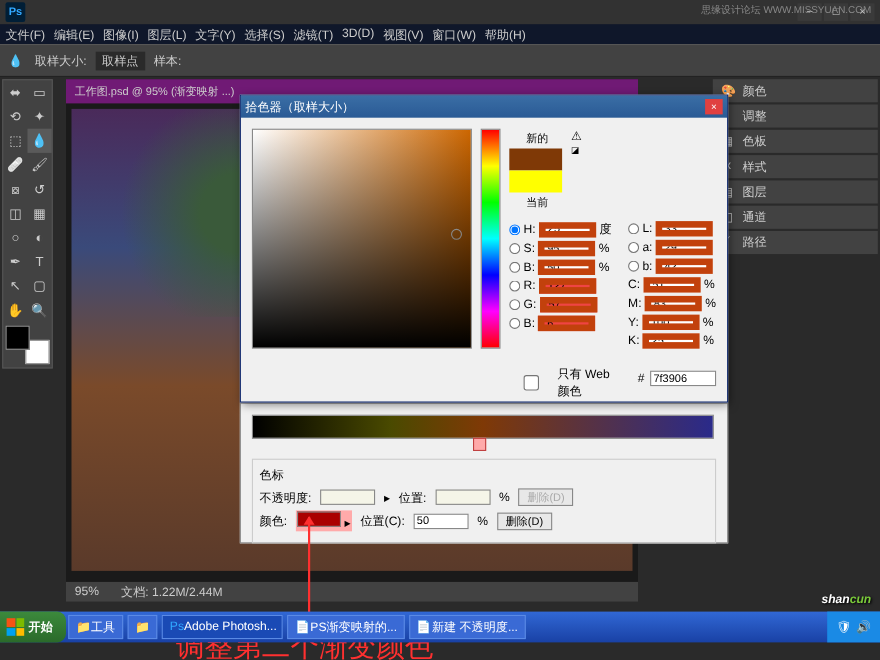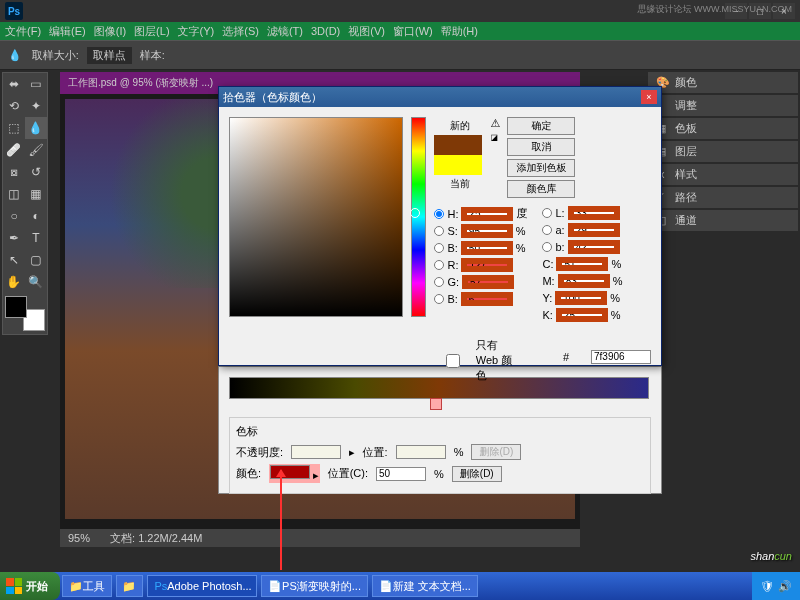--- a/index.html
+++ b/index.html
@@ -1,19 +1,19 @@
 <!DOCTYPE html>
 <html><head>
 <meta charset="utf-8">
 <style>
 *{margin:0;padding:0;box-sizing:border-box;font-family:"Microsoft YaHei",Arial,sans-serif;font-size:11px}
 body{width:800px;height:600px;background:#323232;overflow:hidden;position:relative}
 .titlebar{height:22px;background:#323232;display:flex;align-items:center;padding:0 5px;color:#ccc}
 .ps-logo{width:18px;height:18px;background:#001e36;color:#31a8ff;display:flex;align-items:center;justify-content:center;font-weight:bold;font-size:10px;border-radius:2px;margin-right:8px}
-.menubar{height:18px;background:#15803d;display:flex;align-items:center;padding:0 5px;color:#ccc;font-size:11px}
+.menubar{height:18px;background:#0f172a;display:flex;align-items:center;padding:0 5px;color:#ccc;font-size:11px}
 .menubar span{margin-right:8px}
 .optbar{height:30px;background:#424242;display:flex;align-items:center;padding:0 8px;color:#ccc;border-top:1px solid #555;border-bottom:1px solid #222}
 .mainarea{position:relative;height:530px;background:#2a2a2a}
 .toolbox{position:absolute;left:2px;top:2px;width:46px;background:#424242;border:1px solid #555}
 .toolbox-row{display:flex}
 .tool{width:22px;height:22px;display:flex;align-items:center;justify-content:center;color:#ccc;font-size:12px}
 .tool.active{background:#5a5a5a}
 .fg-bg{width:40px;height:35px;position:relative;margin:3px auto}
 .fg{width:22px;height:22px;background:#000;border:1px solid #999;position:absolute;top:0;left:0}
 .bg{width:22px;height:22px;background:#fff;border:1px solid #999;position:absolute;bottom:0;right:0}
@@ -43,52 +43,52 @@
 .swatch.cur{background:#ffff00}
 .swatch-lbl{text-align:center;font-size:10px;margin:2px 0}
 .cp-btns{display:flex;flex-direction:column;gap:3px}
 .cp-btn{width:68px;height:18px;background:#e8e8e8;border:1px solid #888;font-size:10px;display:flex;align-items:center;justify-content:center;cursor:pointer}
 .cp-inputs{display:flex;gap:15px;font-size:10px}
 .inp-col{display:flex;flex-direction:column;gap:3px}
 .inp-row{display:flex;align-items:center;gap:3px}
 .inp-row input[type=radio]{width:10px;height:10px}
 .inp-row input[type=text]{width:52px;height:14px;border:6px solid #c2410c;padding:0 2px;font-size:10px}
 .inp-row input.hl{background:#ef4444}
-.hex-row{display:flex;align-items:center;gap:22px;margin-top:8px;font-size:10px}
+.hex-row{display:flex;align-items:center;gap:5px;margin-top:8px;font-size:10px}
 .hex-row input{width:60px;height:14px;border:1px solid #888;padding:0 2px;font-size:10px}
 .webonly{display:flex;align-items:center;gap:4px;margin-top:8px;font-size:10px}
 
 .gradeditor{position:absolute;left:218px;top:296px;width:444px;height:128px;background:#f0f0f0;border:1px solid #888;padding:10px;z-index:9}
 .grad-bar{width:420px;height:22px;background:linear-gradient(90deg,#000 0%,#4a4a00 30%,#7f3906 50%,#2a2a8a 100%);border:1px solid #888;position:relative}
 .grad-stop{position:absolute;bottom:-12px;width:12px;height:12px;background:#ffaaaa;border:1px solid #c04040}
 .grad-stop.s1{left:200px}
 .grad-section{margin-top:18px;border:1px solid #ccc;padding:6px}
 .grad-section-title{font-size:11px;margin-bottom:5px}
 .grad-row{display:flex;align-items:center;gap:8px;font-size:10px;margin-bottom:4px}
 .grad-row input{width:50px;height:14px;border:1px solid #888;font-size:10px;padding:0 2px}
 .grad-row input:disabled{background:#f5f5e8}
 .grad-row button{width:50px;height:16px;font-size:10px;border:1px solid #888;background:#e8e8e8}
 .color-chip{width:40px;height:14px;background:#aa0000;border:1px solid #888;display:inline-block}
 .hl-box{background:#ffaaaa;padding:1px}
 
 .annotation{position:absolute;left:160px;top:500px;color:#ff3030;font-size:26px;z-index:20;font-family:"SimSun"}
 .arrow{position:absolute;left:280px;top:400px;width:2px;height:100px;background:#ff3030;z-index:20}
 .arrow::before{content:"";position:absolute;top:-6px;left:-4px;border:5px solid transparent;border-bottom:8px solid #ff3030}
 
-.taskbar{position:absolute;bottom:0;left:0;right:0;height:28px;background:linear-gradient(180deg,#3168d5,#1941a5);display:flex;align-items:center;z-index:30}
+.taskbar{position:absolute;bottom:16px;left:0;right:0;height:28px;background:linear-gradient(180deg,#3168d5,#1941a5);display:flex;align-items:center;z-index:30}
 .start{height:28px;padding:0 12px 0 6px;background:linear-gradient(180deg,#3c8a3c,#2a6a2a);color:#fff;display:flex;align-items:center;font-size:12px;font-weight:bold;border-radius:0 8px 8px 0}
 .start-logo{width:16px;height:16px;margin-right:4px;display:grid;grid-template:1fr 1fr/1fr 1fr;gap:1px}
 .start-logo i{display:block}
 .start-logo i:nth-child(1){background:#f65314}.start-logo i:nth-child(2){background:#7cbb00}.start-logo i:nth-child(3){background:#00a1f1}.start-logo i:nth-child(4){background:#ffbb00}
 .task{height:22px;margin:0 2px;padding:0 6px;background:#3a6ad5;color:#fff;display:flex;align-items:center;font-size:10px;border:1px solid #5a8ae5;max-width:110px;overflow:hidden;white-space:nowrap}
 .task.active{background:#1a4ab5}
 .tray{margin-left:auto;height:28px;padding:0 8px;background:#1a8ae5;display:flex;align-items:center;color:#fff;font-size:10px;gap:4px}
 
 .wm1{position:absolute;right:8px;top:3px;color:#888;font-size:9px;z-index:5}
-.wm2{position:absolute;right:8px;bottom:35px;z-index:25;color:#fff;font-size:18px;font-style:italic;font-weight:normal;text-shadow:1px 1px 2px #000}
+.wm2{position:absolute;right:8px;bottom:47px;z-index:25;color:#fff;font-size:18px;font-style:italic;font-weight:bold;text-shadow:1px 1px 2px #000}
 .wm2 .g{color:#7aca3a}
 .winctrl{margin-left:auto;display:flex;gap:2px}
 .winctrl div{width:22px;height:16px;background:#3a3a3a;color:#ccc;display:flex;align-items:center;justify-content:center;font-size:10px}
 </style>
 </head>
 <body>
 
 <div class="titlebar">
   <div class="ps-logo">Ps</div>
   <div class="winctrl">
@@ -184,62 +184,56 @@
       </div>
     <div class="panel-tab">
         <span class="panel-icon">◐</span>
         <span>调整</span>
       </div>
     <div class="panel-tab">
         <span class="panel-icon">▦</span>
         <span>色板</span>
       </div>
     <div class="panel-tab">
+        <span class="panel-icon">fx</span>
+        <span>样式</span>
+      </div>
+    <div class="panel-tab">
         <span class="panel-icon">▤</span>
         <span>图层</span>
       </div>
     <div class="panel-tab">
-        <span class="panel-icon">fx</span>
-        <span>样式</span>
+        <span class="panel-icon">◧</span>
+        <span>通道</span>
       </div>
     <div class="panel-tab">
         <span class="panel-icon">⟋</span>
         <span>路径</span>
       </div>
-    <div class="panel-tab">
-        <span class="panel-icon">◧</span>
-        <span>通道</span>
-      </div>
   </div>
 
   <div class="colorpicker">
     <div class="cp-title">
-      <span>拾色器（色标颜色）</span>
+      <span>拾色器（取样大小）</span>
       <span class="cp-close">×</span>
     </div>
     <div class="cp-body">
       <div class="color-field">
         <div class="color-cursor"></div>
       </div>
       <div class="hue-slider"></div>
       <div class="cp-right">
         <div class="new-cur">
           <div class="swatches">
             <div class="swatch-lbl">新的</div>
             <div class="swatch new"></div>
             <div class="swatch cur"></div>
             <div class="swatch-lbl">当前</div>
           </div>
           <div style="width:12px"><span>⚠</span><br><span style="font-size:8px">◪</span></div>
-          <div class="cp-btns">
-            <div class="cp-btn">确定</div>
-            <div class="cp-btn">取消</div>
-            <div class="cp-btn">添加到色板</div>
-            <div class="cp-btn">颜色库</div>
-          </div>
         </div>
         <div class="cp-inputs">
           <div class="inp-col">
             <div class="inp-row">
                 <input type="radio" checked="" style="">
                 <span>H:</span>
                 <input type="text" value="25" style="">
                 <span>度</span>
               </div>
             <div class="inp-row">
@@ -375,19 +369,19 @@
   <div class="task active">
       <span style="color:#31a8ff">Ps</span> 
       <span>Adobe Photosh...</span>
     </div>
   <div class="task">
       <span>📄</span>
       <span>PS渐变映射的...</span>
     </div>
   <div class="task">
       <span>📄</span>
-      <span>新建 文本文档...</span>
+      <span>新建 不透明度...</span>
     </div>
   <div class="tray">
     <span>🛡</span>
     <span>🔊</span>
   </div>
 </div>
 
 </body></html>

